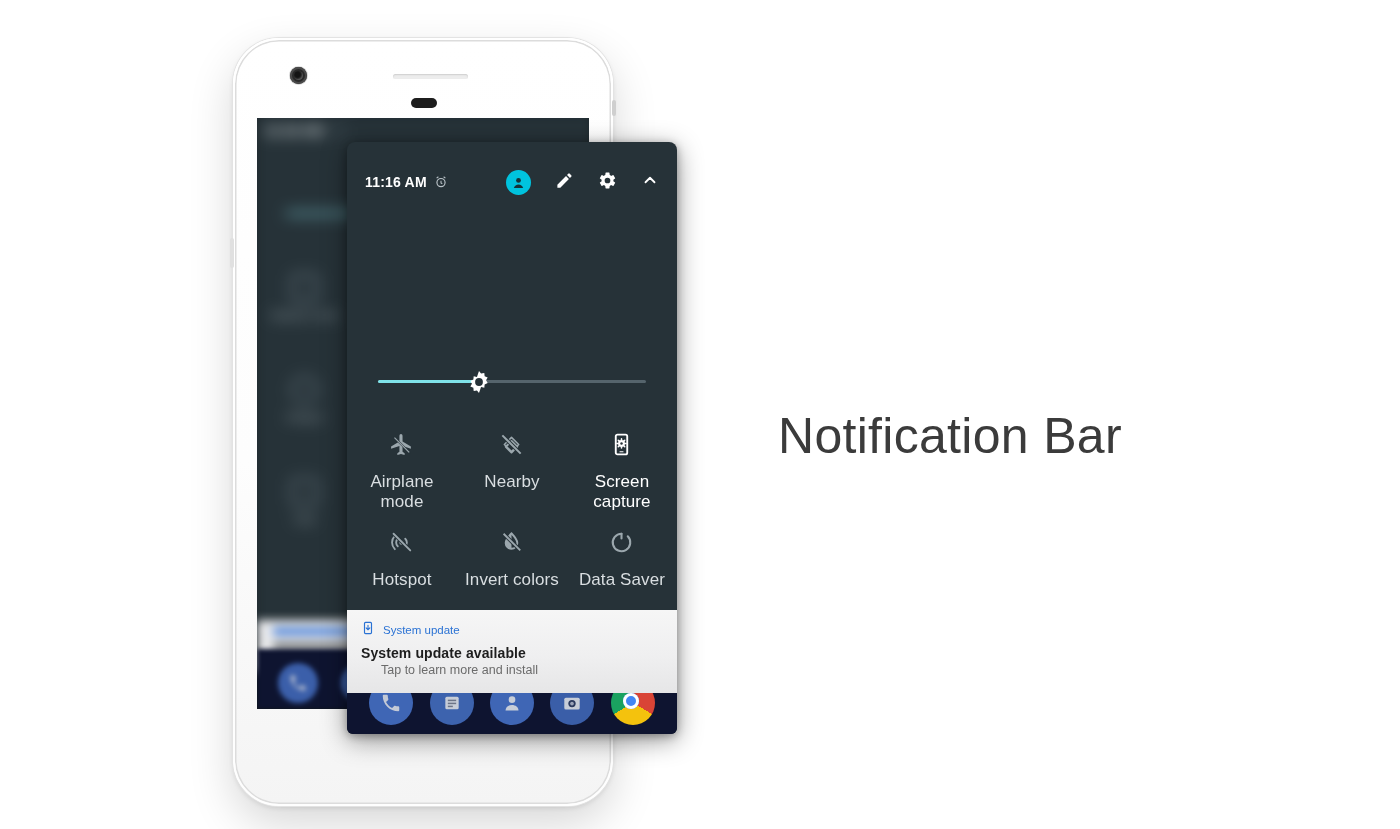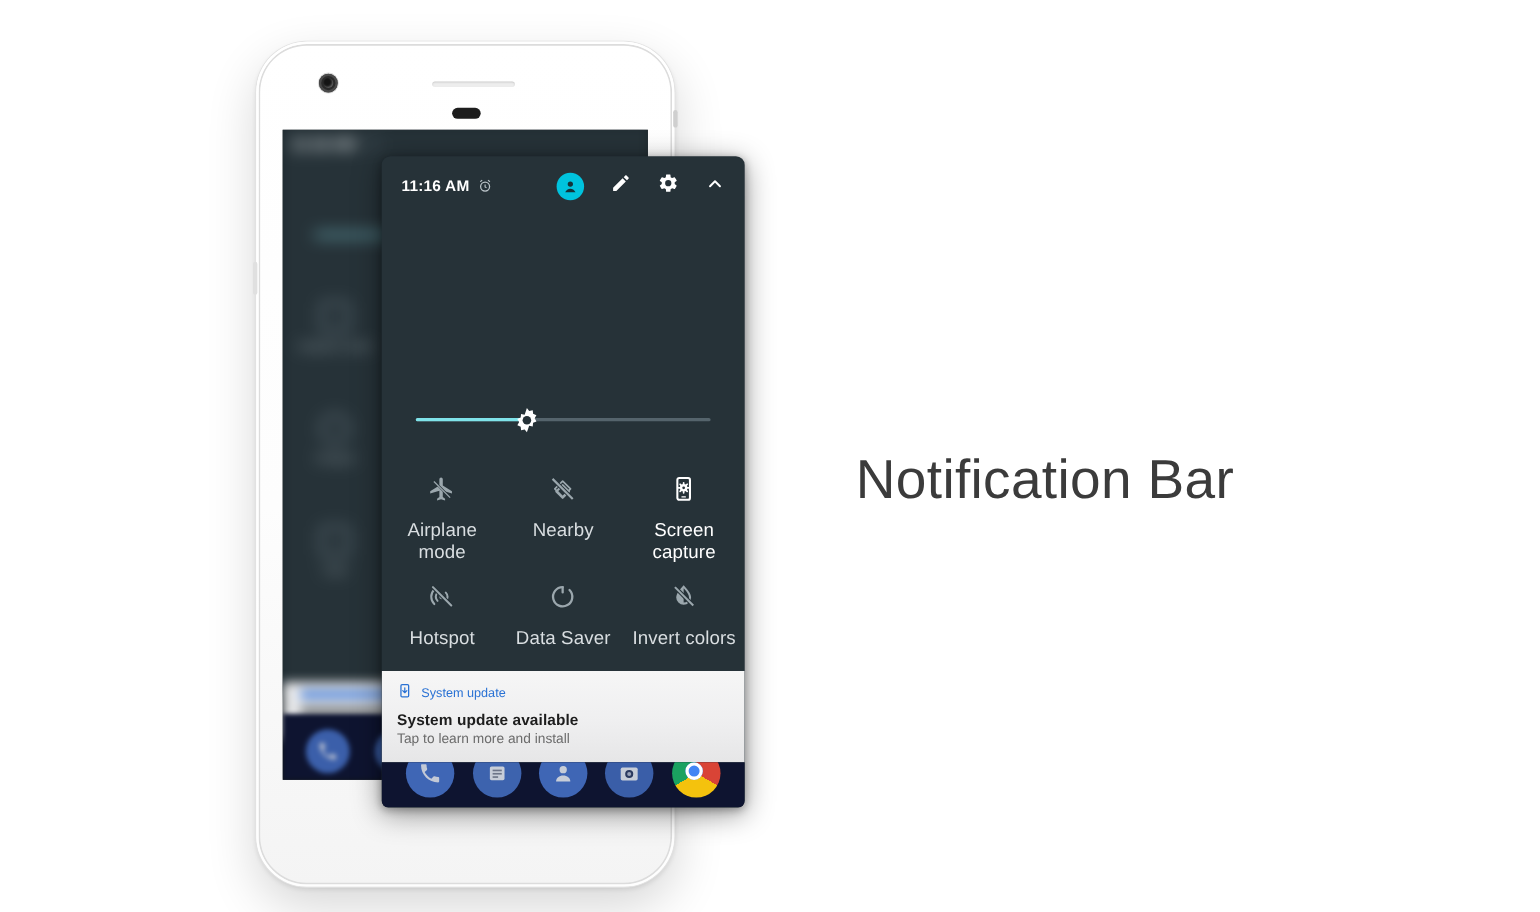--- a/index.html
+++ b/index.html
@@ -99,21 +99,21 @@
 
   
   .qs {
     position:absolute; left:347px; top:142px; width:330px; height:592px;
     background:#263238;
     border-radius: 8px 8px 6px 6px;
     box-shadow: 0 6px 26px rgba(0,0,0,.42), 0 2px 8px rgba(0,0,0,.3);
     overflow:hidden;
   }
   .qs-status{
-    position:absolute; left:0; top:3px; width:100%; height:48px;
+    position:absolute; left:0; top:16px; width:100%; height:48px;
     display:flex; align-items:center; padding:0 18px; box-sizing:border-box;
   }
   .qs-time{ color:#ffffff; font-size:14px; font-weight:bold; letter-spacing:.2px;}
   .alarm-ico{ margin-left:7px; width:14px;height:14px; display:inline-block;}
   .qs-actions{ margin-left:auto; display:flex; align-items:center; gap:24px;}
   .avatar{
     width:25px;height:25px;border-radius:50%;background:#00C3DE;
     display:flex;align-items:center;justify-content:center;
   }
   .ic-w{ display:block; }
@@ -138,21 +138,21 @@
 
   
   .notif{
     position:absolute; left:0; top:468px; width:100%; height:83px;
     background: linear-gradient(180deg,#f6f6f6 0%, #efeff0 55%, #e6e6e7 100%);
     box-sizing:border-box; padding:11px 16px 0 14px;
   }
   .notif-head{ display:flex; align-items:center; gap:8px; margin-bottom:6px;}
   .notif-app{ color:#2a72d4; font-size:11.5px; font-weight:normal;}
   .notif-title{ color:#1d1d1d; font-size:14px; font-weight:bold; margin-bottom:2px; letter-spacing:.1px;}
-  .notif-sub{ color:#6b6b6b; font-size:12.5px;}
+  .notif-sub{ color:#6b6b6b; font-size:12.5px;margin-left:20px;}
 
   .qs-bottom-dock{
     position:absolute; left:0; bottom:0; width:100%; height:41px;
     background:#0e1430; overflow:hidden;
   }
   .qs-dockrow{ position:absolute; left:0; top:-12px; width:100%; display:flex; justify-content:space-around; padding:0 14px; box-sizing:border-box;}
   .qs-dockicon{ width:44px;height:44px;border-radius:50%; position:relative;}
 
   
   .caption{
@@ -332,38 +332,38 @@
               <path d="M15.6 8.4a5 5 0 0 1 0 7.2"></path>
               <path d="M4.4 3.6 20.4 19.6" stroke="#263238" stroke-width="3.6"></path>
               <path d="M4.4 3.6 20.4 19.6" stroke="#9ba7ad" stroke-width="1.8"></path>
             </svg>
           </div>
           <div class="tile-label">Hotspot</div>
         </div>
 
         <div class="tile">
           <div class="tile-ico">
-            <svg width="25" height="25" viewBox="0 0 24 24" fill="none" stroke="#9ba7ad" stroke-width="2" stroke-linecap="round">
-              <path d="M12 3.6a8.4 8.4 0 1 0 6 2.5"></path>
-              <path d="M12 3.6v4.6"></path>
-            </svg>
-          </div>
-          <div class="tile-label">Data Saver</div>
-        </div>
-
-        <div class="tile">
-          <div class="tile-ico">
             <svg width="25" height="25" viewBox="0 0 24 24">
               <path d="M12 3.2c-2.4 2.6-5.6 6-5.6 9.2a5.6 5.6 0 0 0 11.2 0c0-3.2-3.2-6.6-5.6-9.2z" fill="none" stroke="#9ba7ad" stroke-width="1.8"></path>
               <path d="M12 3.2c-2.4 2.6-5.6 6-5.6 9.2a5.6 5.6 0 0 0 5.6 5.6z" fill="#9ba7ad"></path>
               <path d="M4.4 3.6 20.4 19.6" stroke="#263238" stroke-width="3.6"></path>
               <path d="M4.4 3.6 20.4 19.6" stroke="#9ba7ad" stroke-width="1.8"></path>
             </svg>
           </div>
           <div class="tile-label">Invert colors</div>
+        </div>
+
+        <div class="tile">
+          <div class="tile-ico">
+            <svg width="25" height="25" viewBox="0 0 24 24" fill="none" stroke="#9ba7ad" stroke-width="2" stroke-linecap="round">
+              <path d="M12 3.6a8.4 8.4 0 1 0 6 2.5"></path>
+              <path d="M12 3.6v4.6"></path>
+            </svg>
+          </div>
+          <div class="tile-label">Data Saver</div>
         </div>
       </div>
 
       <div class="tile-row r3">
         <div class="tile">
           <div class="tile-ico">
             <svg width="25" height="25" viewBox="0 0 24 24" fill="none" stroke="#9ba7ad" stroke-width="1.8" stroke-linecap="round" stroke-linejoin="round">
               <path d="M4 5.5h16v13h-7"></path>
               <path d="M4 19.4a.9.9 0 1 0 0-1.8"></path>
               <path d="M4 16.2a3.2 3.2 0 0 1 3.2 3.2"></path>

